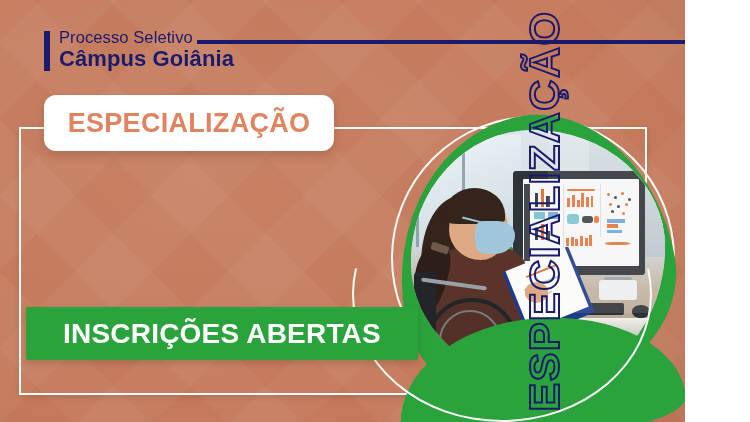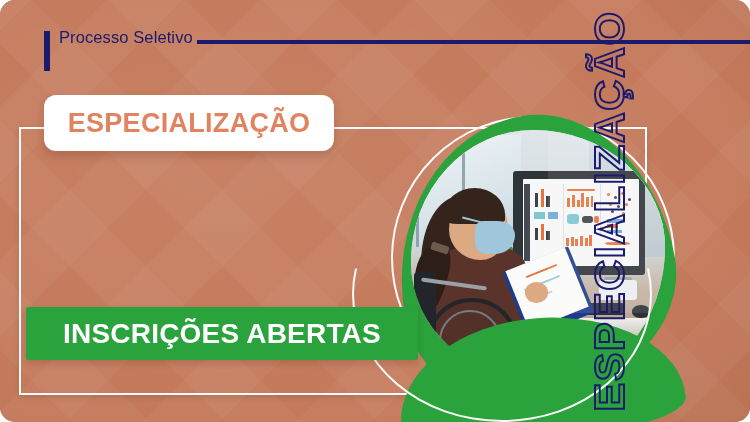--- a/index.html
+++ b/index.html
@@ -2,26 +2,25 @@
 <html><head>
 <meta charset="utf-8">
 <style>
   html, body {
     margin: 0;
     padding: 0;
     background: #ffffff;
   }
   #banner {
     position: relative;
-    width: 750px;
+    width: 685px;
     height: 422px;
     overflow: hidden;
     font-family: "Liberation Sans", sans-serif;
     background: #c4795a;
-    border-radius: 15px;
   }
 
   
   .bg-base {
     position: absolute;
     inset: 0;
     background: #c4795a;
   }
   .bg-texture {
     position: absolute;
@@ -455,20 +454,21 @@
 
 <div id="banner">
 
   <div class="bg-base"></div>
   <div class="bg-texture"></div>
   <div class="bg-vignette"></div>
 
   <div class="header-tick"></div>
   <div class="header-text">
     <div class="header-line1">Processo Seletivo</div>
+    <div class="header-line2">Câmpus Goiânia</div>
   </div>
   <div class="header-rule"></div>
 
   <div class="frame"></div>
 
   <div class="media">
     <div class="ring"></div>
     <div class="blob-green"></div>
 
     <div class="photo-mask">

